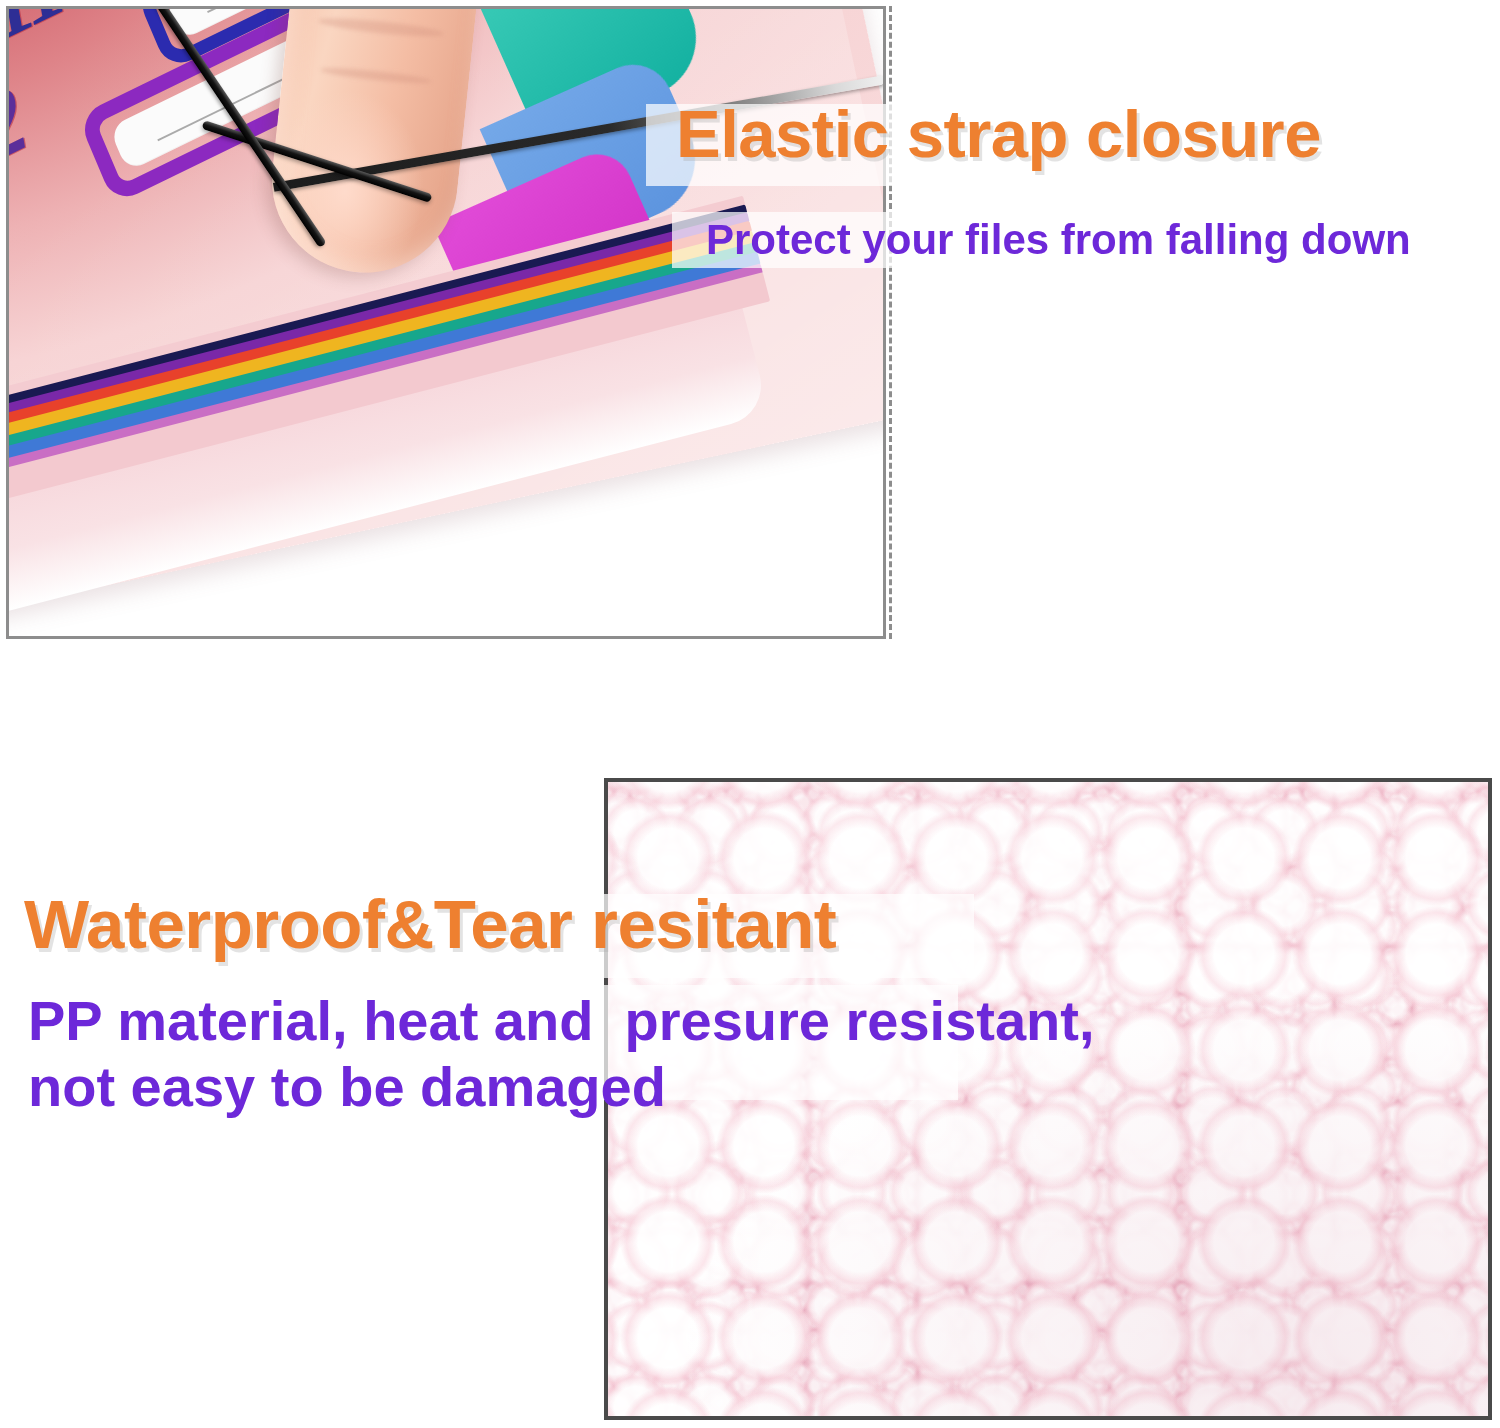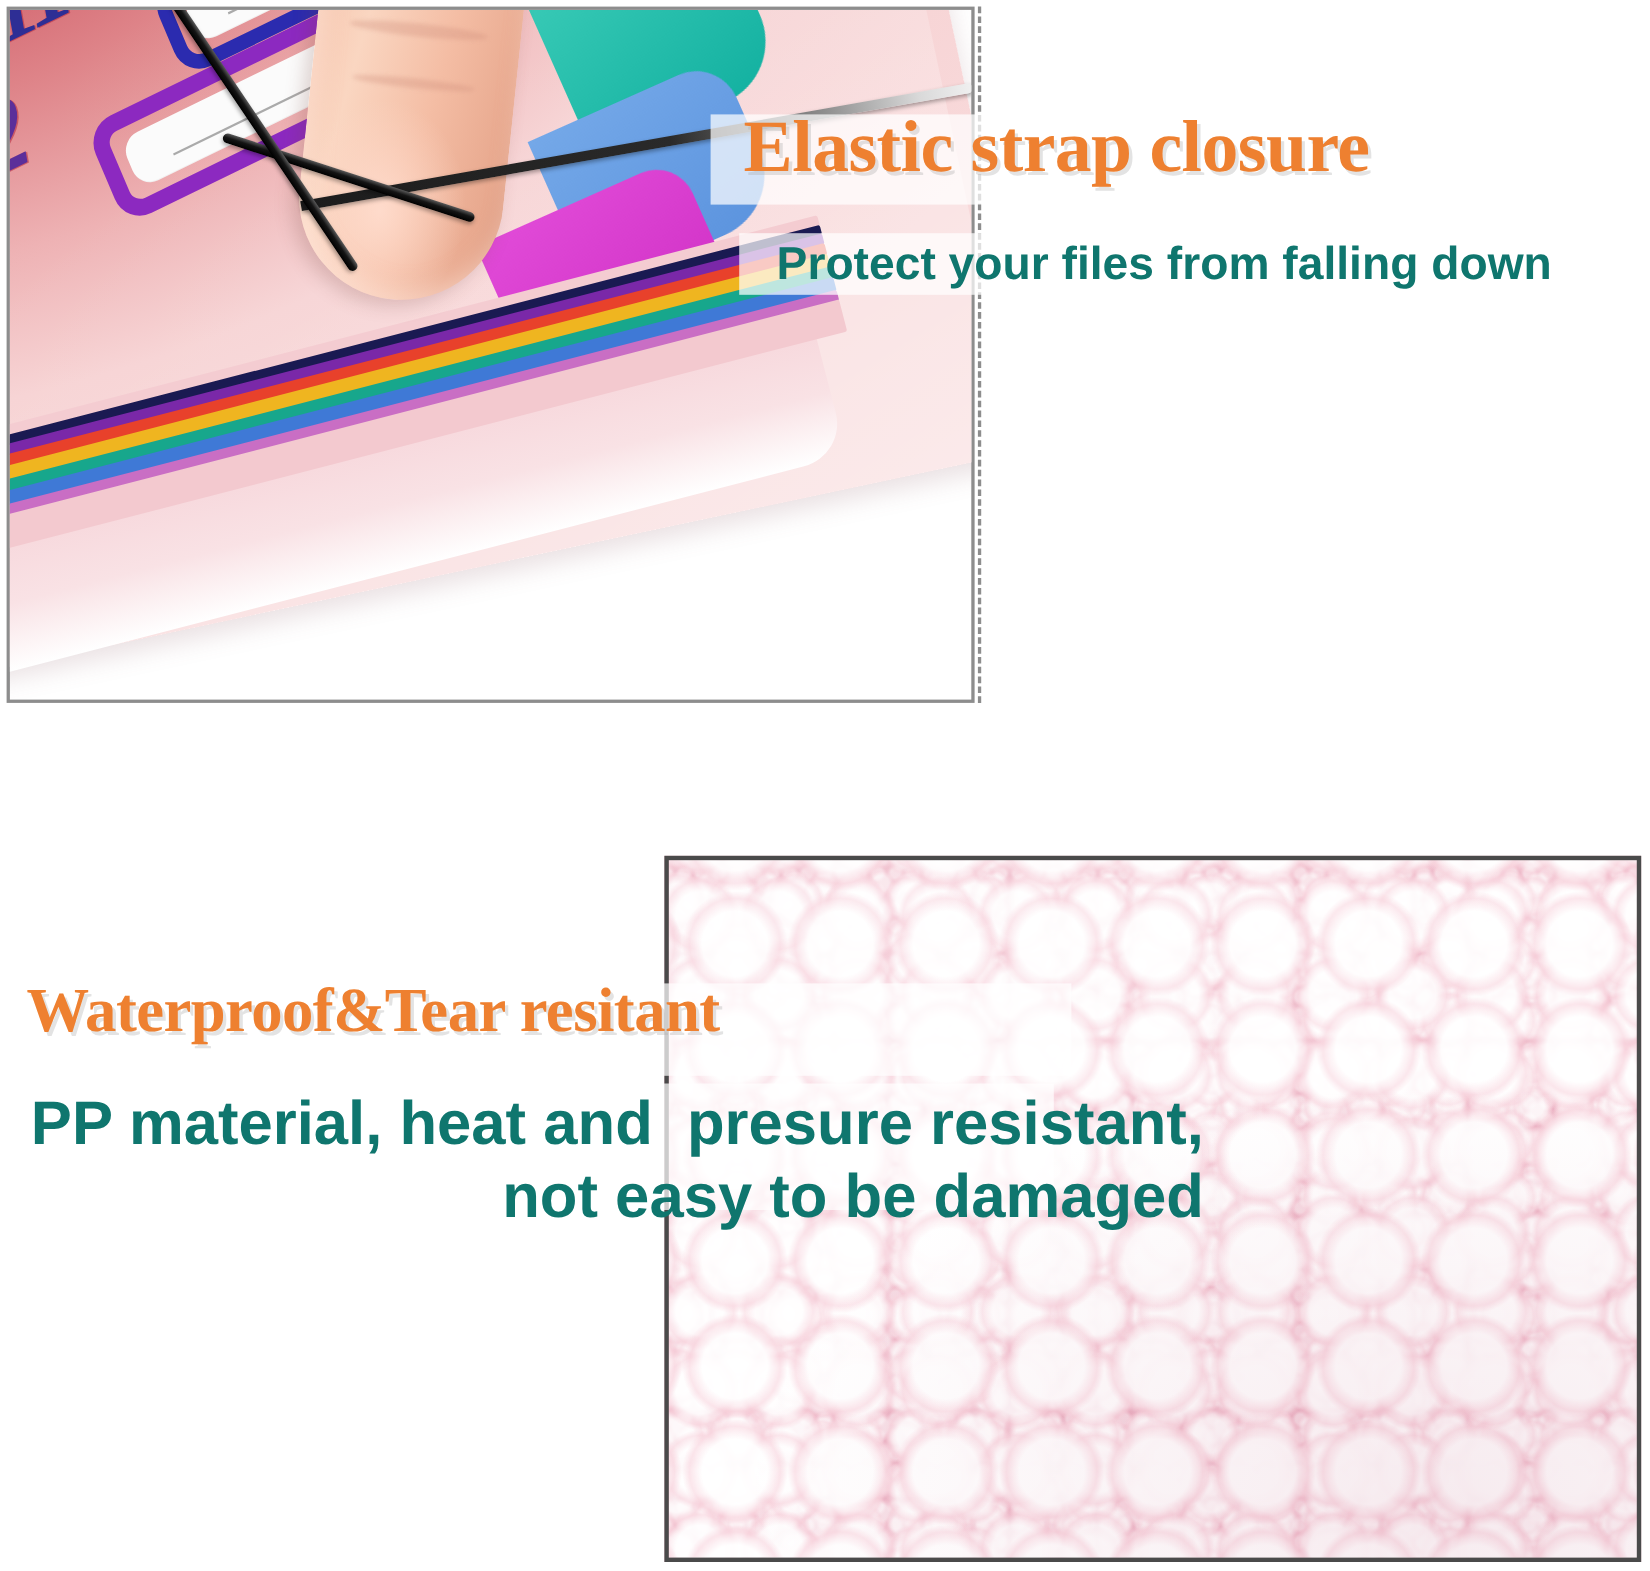--- a/index.html
+++ b/index.html
@@ -243,29 +243,27 @@
   }
 
   
   .txt-head {
     position: absolute;
     color: #ee8030;
     font-weight: bold;
     white-space: pre;
     line-height: 1;
     text-shadow: 3px 4px 0 rgba(170,170,170,.33);
-    font-family: Liberation Serif, serif;
   }
   .txt-sub {
     position: absolute;
-    color: #0f766e;
+    color: #6d28d9;
     font-weight: bold;
     white-space: pre;
     line-height: 1.18;
-    text-align: right;
   }
   .tbox {
     position: absolute;
     background: rgba(255,255,255,.72);
     pointer-events: none;
   }
 
   
   #box-head-1  { left: 646px; top: 104px; width: 810px; height: 82px; }
   #head-strap  { left: 676px; top: 100px; font-size: 67px; letter-spacing: -.5px; }
@@ -276,21 +274,21 @@
   #guide-dash {
     left: 889px;
     top: 6px;
     width: 0;
     height: 633px;
     border-left: 3px dashed #8d8d8d;
   }
 
   
   #box-head-2  { left: 14px;  top: 894px;  width: 960px; height: 84px; }
-  #head-water  { left: 24px;  top: 890px;  font-size: 57px; letter-spacing: -.5px; }
+  #head-water  { left: 24px;  top: 890px;  font-size: 69px; letter-spacing: -.5px; }
   #box-sub-2   { left: 18px;  top: 985px;  width: 940px; height: 115px; }
   #sub-water   { left: 28px;  top: 988px;  font-size: 56px; }
 </style>
 </head>
 <body>
 
 <div class="panel" id="photo-strap">
   <div class="ph-inner">
 
     <div class="cover">

